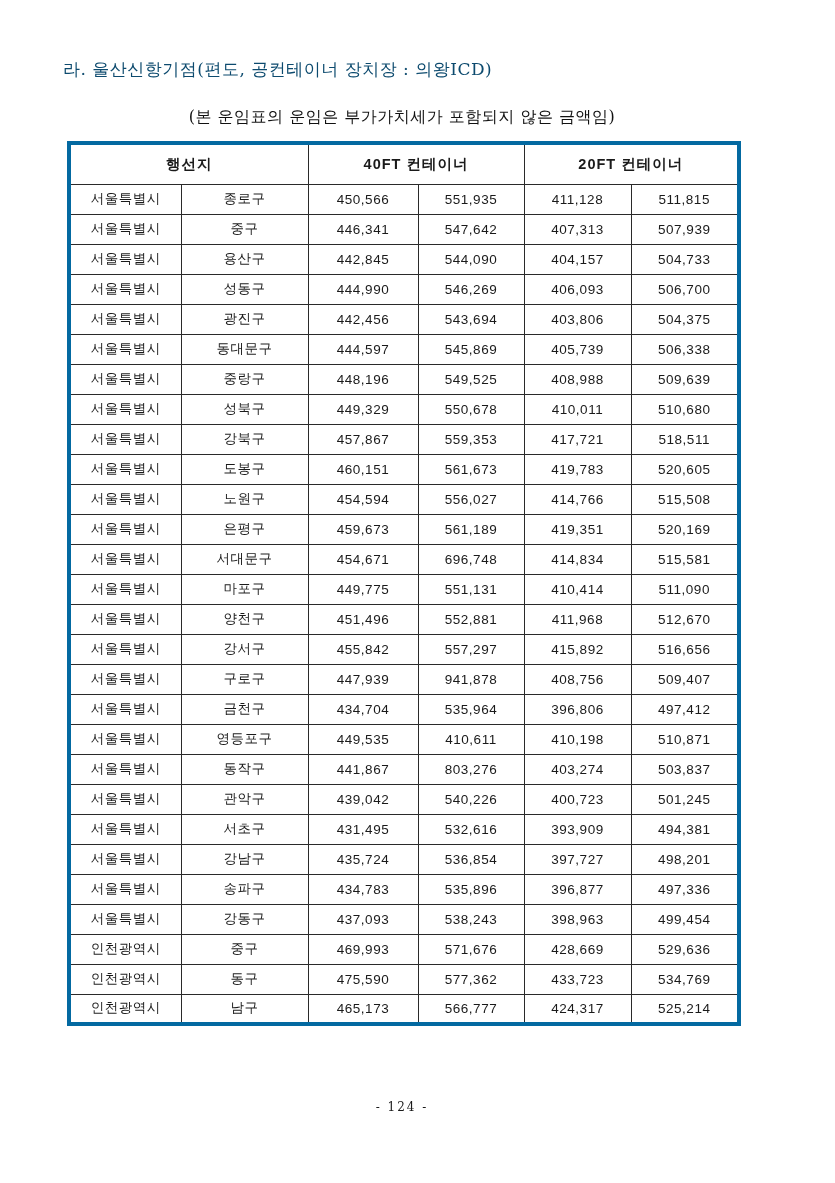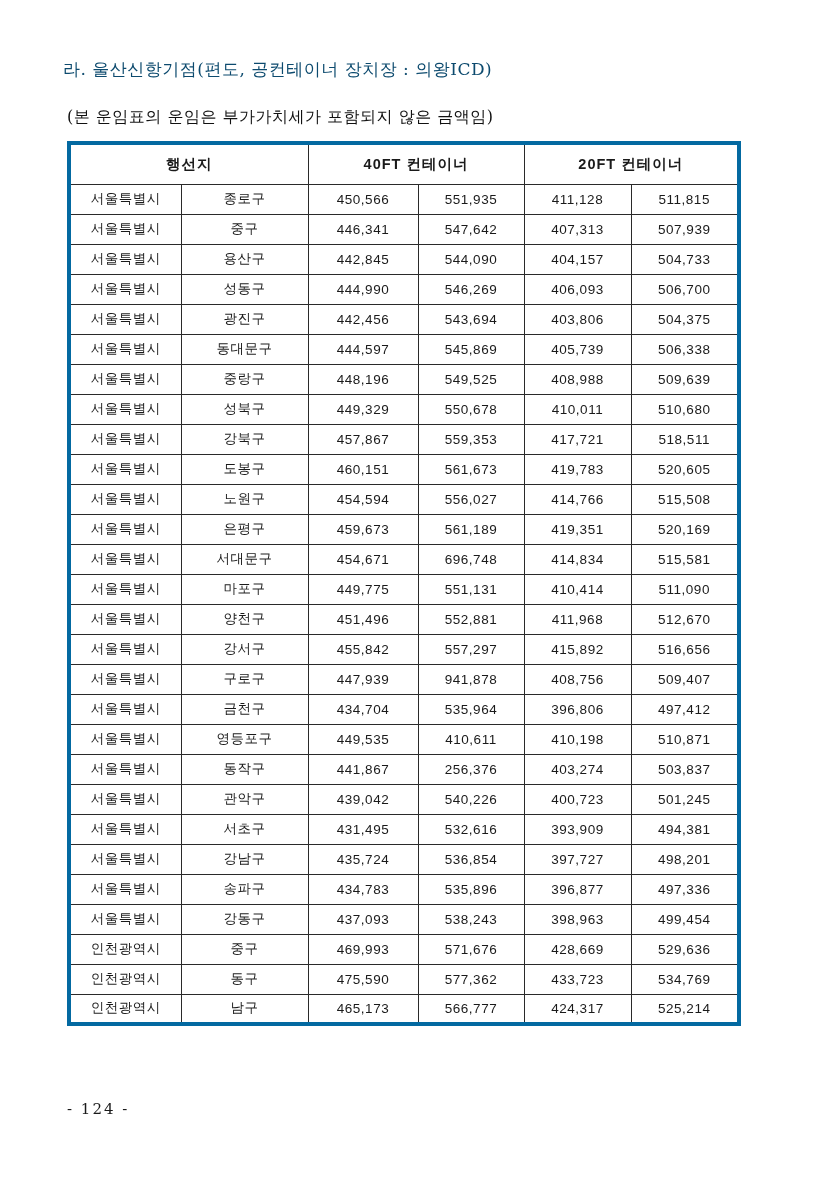--- a/index.html
+++ b/index.html
@@ -24,21 +24,21 @@
     margin-left: -4px;
     font-family: "DejaVu Serif", "Liberation Serif", serif;
     font-size: 17px;
     font-weight: normal;
     letter-spacing: 0.5px;
     color: #0c4a6e;
     white-space: nowrap;
   }
   .doc-subtitle {
     margin-top: 26px;
-    text-align: left;
+    text-align: center;
     font-family: "DejaVu Serif", "Liberation Serif", serif;
     font-size: 16px;
     letter-spacing: 0.5px;
     color: #111;
     white-space: nowrap;
   }
   table.fare-table {
     margin-top: 13px;
     width: 670px;
     border-collapse: collapse;
@@ -66,23 +66,23 @@
     font-size: 13.5px;
     font-weight: normal;
     letter-spacing: 0.5px;
     color: #1a1a1a;
   }
   .page-footer {
     position: absolute;
     top: 1100px;
     left: 67px;
     width: 670px;
-    text-align: left;
+    text-align: center;
     font-family: "DejaVu Serif", "Liberation Serif", serif;
-    font-size: 15px;
+    font-size: 12px;
     letter-spacing: 2px;
     color: #1a1a1a;
   }
 </style>
 </head>
 <body>
 
 <div class="page">
   <div class="content">
 
@@ -256,21 +256,21 @@
             <td>영등포구</td>
             <td>449,535</td>
             <td>410,611</td>
             <td>410,198</td>
             <td>510,871</td>
           </tr>
           <tr>
             <td>서울특별시</td>
             <td>동작구</td>
             <td>441,867</td>
-            <td>256,376</td>
+            <td>803,276</td>
             <td>403,274</td>
             <td>503,837</td>
           </tr>
           <tr>
             <td>서울특별시</td>
             <td>관악구</td>
             <td>439,042</td>
             <td>540,226</td>
             <td>400,723</td>
             <td>501,245</td>

